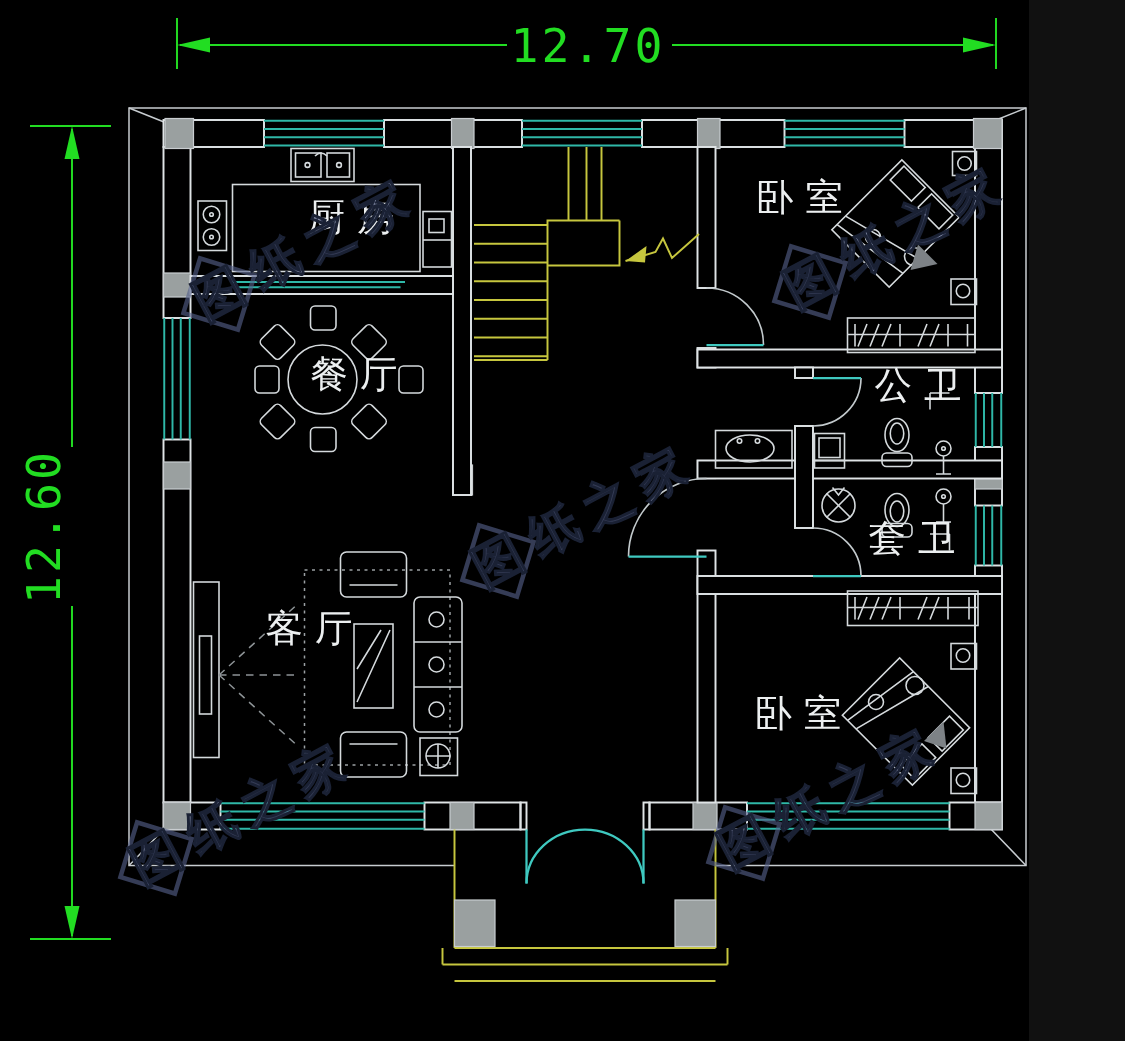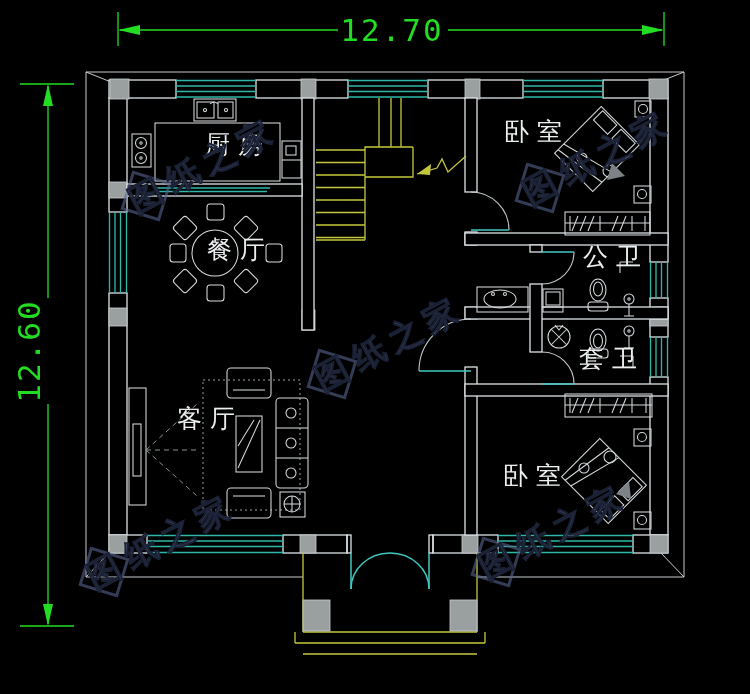--- a/index.html
+++ b/index.html
@@ -1,16 +1,16 @@
 <!DOCTYPE html>
 <html style="--background: #000000; --line: #dfe4e6; --window: #2fb8a8; --door: #3fc9c0; --stair: #c6c63e; --dimension: #22dd22; --column: #9aa0a0; --watermark: #55618a;"><head>
 <meta charset="utf-8">
 <style>
   html,body{margin:0;padding:0;background:#111;}
-  .stage{width:750px;height:694px;background:var(--background,#000);position:relative;overflow:hidden;
+  .stage{width:686px;height:694px;background:var(--background,#000);position:relative;overflow:hidden;
          font-family:"DejaVu Sans", sans-serif;}
   svg{display:block;}
   .trim{stroke:#c7ccd0;stroke-width:1;fill:none;}
   .wallrect{fill:#000;stroke:var(--line,#dfe4e6);stroke-width:1.3;}
   .w{stroke:var(--line,#dfe4e6);stroke-width:1.3;fill:none;}
   .col{fill:var(--column,#9aa0a0);stroke:#c9cdd0;stroke-width:0.8;}
   .win{stroke:var(--window,#2fb8a8);stroke-width:1.3;fill:none;}
   .door{stroke:var(--door,#3fc9c0);stroke-width:1.5;fill:none;}
   .arc{stroke:#c3cacd;stroke-width:1.1;fill:none;}
   .stair{stroke:var(--stair,#c6c63e);stroke-width:1.3;fill:none;}

